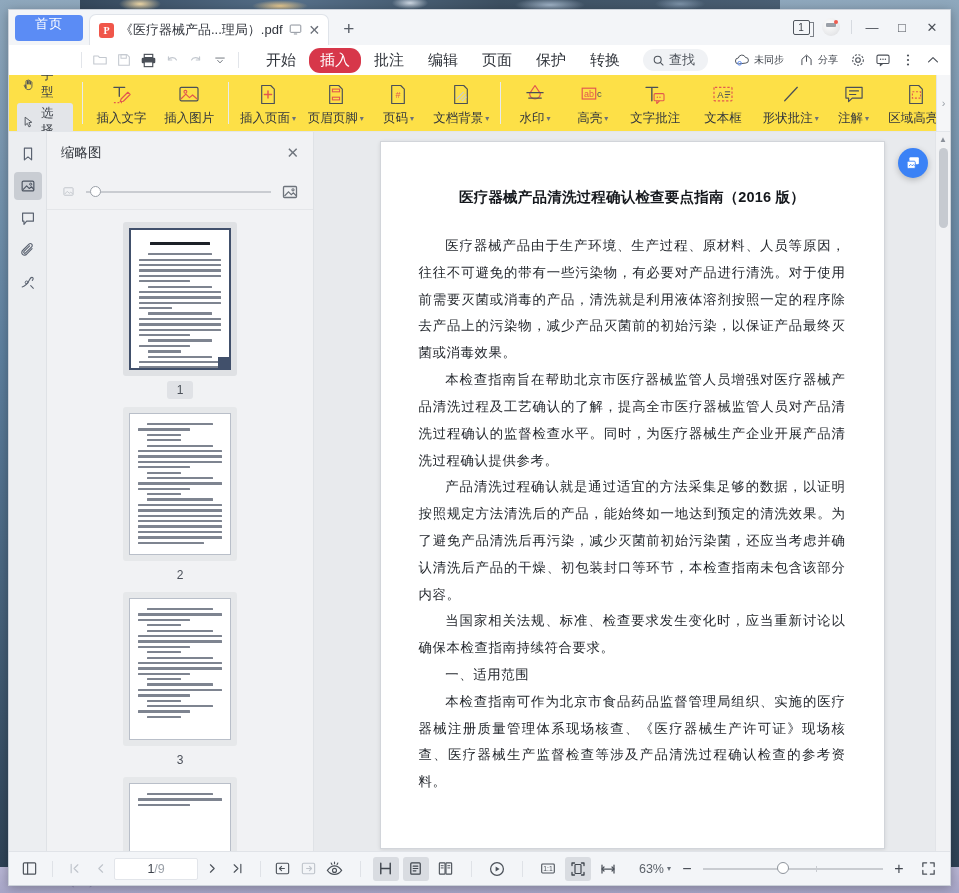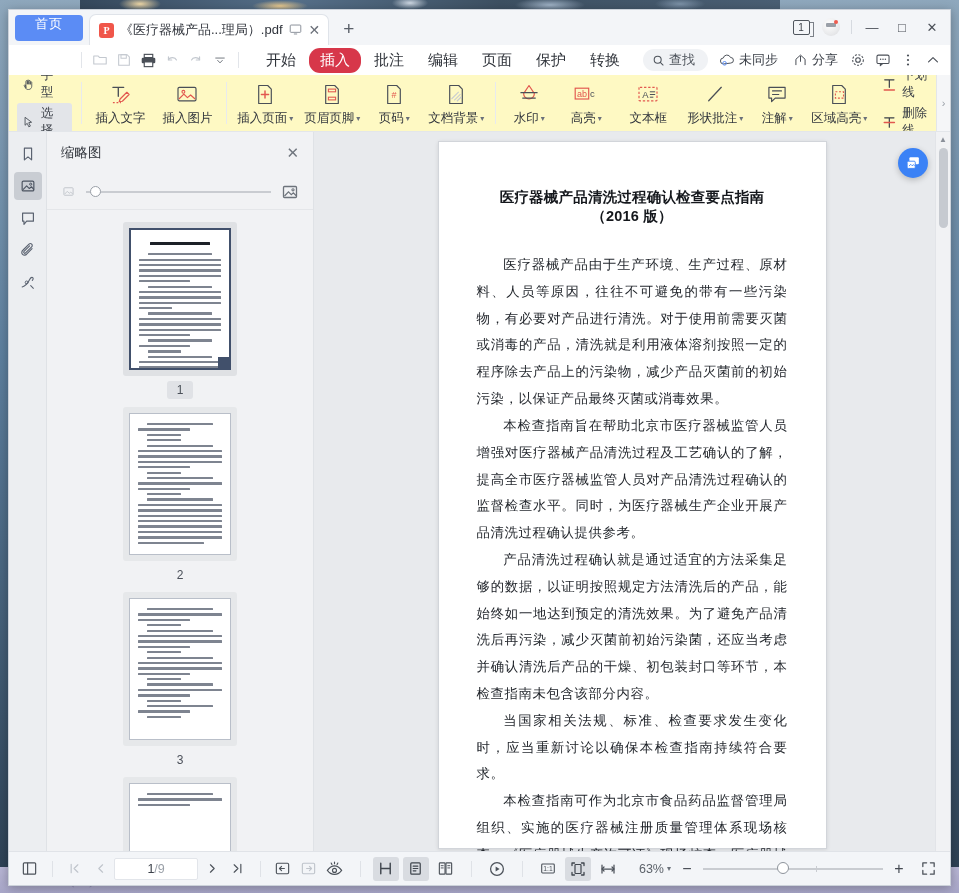--- a/index.html
+++ b/index.html
@@ -118,26 +118,26 @@
   .qicon.dis { color:#c3c8cf; }
   .mtabs { display:flex; align-items:center; gap:2px; margin-left:10px; }
   .mtab { font-size:15px; color:#2f333a; padding:3px 11px; border-radius:11px; cursor:pointer; }
   .mtab.active { background:#d7374a; color:#fff; font-weight:normal; }
   .findbox {
     margin-left:12px; height:22px; padding:0 13px 0 9px; background:#f0f2f5;
     border-radius:11px; display:flex; align-items:center; gap:4px;
     font-size:13px; color:#4d535b; cursor:pointer;
   }
   .menu-right { position:absolute; right:6px; display:flex; align-items:center; gap:3px; }
-  .mr-item { display:flex; align-items:center; gap:4px; font-size:13px; color:#3a3f47; padding:2px 6px; border-radius:3px; cursor:pointer;}
+  .mr-item { display:flex; align-items:center; gap:4px; font-size:10px; color:#3a3f47; padding:2px 6px; border-radius:3px; cursor:pointer;}
   .mr-ico { width:22px;height:22px;display:flex;align-items:center;justify-content:center;color:#4a4f57;cursor:pointer;}
 
   
   .ribbon {
-    height: 57px; background:#fef9c3; border-bottom:1px solid #e3e6ea;
+    height: 57px; background:#fde047; border-bottom:1px solid #e3e6ea;
     display:flex; align-items:stretch; padding-left:4px; position:relative;
     overflow:hidden;
   }
   .rsep { width:1px; background:#e8eaee; margin:7px 5px; }
   .stackgrp { display:flex; flex-direction:column; justify-content:center; padding:0 4px; }
   .stackitem { display:flex; align-items:center; gap:5px; font-size:12.5px; color:#3a3f47;
                padding:2px 7px 2px 4px; border-radius:3px; cursor:pointer; }
   .stackitem.sel { background:#e3e5e9; }
   .rbtn {
     width:68px; display:flex; flex-direction:column; align-items:center; justify-content:center;
@@ -197,21 +197,21 @@
   .tl.short { width:62%; }
   .tl.short2 { width:40%; }
   .tl.short3 { width:78%; }
   .corner { position:absolute; right:0; bottom:0; width:11px; height:11px; background:#41506b; }
   .thumb-num { margin-top:5px; font-size:12px; color:#4b5059; padding:2px 10px; border-radius:3px;}
   .thumb-num.sel { background:#e0e2e6; }
 
   .docarea { flex:1; position:relative; overflow:hidden; background:#e8eaed;
              display:flex; justify-content:center; padding-top:9px; }
   .page {
-    width: 389px; height: 708px; background:#fff; border:1px solid #d2d5da;
+    width: 505px; height: 708px; background:#fff; border:1px solid #d2d5da;
     box-shadow:0 1px 4px rgba(0,0,0,.10);
     padding: 46px 38px 0 38px; position:relative;
   }
   .doc-title {
     text-align:center; font-size:14.5px; font-weight:bold; color:#14171c;
     font-family:"Liberation Sans", sans-serif; letter-spacing:.2px; margin-bottom:26px;
   }
   .doc-p {
     font-family:"Liberation Serif","DejaVu Serif",serif;
     font-size:13.4px; color:#1f2329; line-height:2.0; text-indent:2em;
@@ -535,20 +535,32 @@
         <rect x="4" y="8" width="15" height="12" fill="none" stroke="#e2584f" stroke-width="1.3"></rect>
         <text x="11.5" y="18" font-size="10" fill="#e2584f" text-anchor="middle" font-family="Liberation Sans, sans-serif">ab</text>
         <text x="23" y="18" font-size="10.5" fill="#4a4f57" text-anchor="middle" font-family="Liberation Sans, sans-serif">c</text>
       </svg>
       <span class="lbl">
         <span>高亮</span>
         <span class="caret">▾</span>
       </span>
     </div>
 
+    <div class="rbtn">
+      <svg width="28" height="27" viewBox="0 0 30 30">
+        <path d="M5 7h13M11.5 7v15" stroke="#4a4f57" stroke-width="1.5" fill="none" stroke-linecap="round"></path>
+        <rect x="14" y="14" width="11" height="8" rx="1.2" fill="none" stroke="#e2584f" stroke-width="1.2"></rect>
+        <path d="M17 22v3l3-3" fill="none" stroke="#e2584f" stroke-width="1.2" stroke-linejoin="round"></path>
+        <circle cx="17.6" cy="18" r=".8" fill="#e2584f"></circle>
+          <circle cx="20.5" cy="18" r=".8" fill="#e2584f"></circle>
+      </svg>
+      <span class="lbl">
+          <span>文字批注</span>
+        </span>
+    </div>
 
     <div class="rbtn">
       <svg width="28" height="27" viewBox="0 0 30 30">
         <rect x="5" y="7" width="20" height="15" rx="1" fill="none" stroke="#e2584f" stroke-width="1.3" stroke-dasharray="2.6 2"></rect>
         <text x="12" y="18.5" font-size="10.5" fill="#4a4f57" text-anchor="middle" font-family="Liberation Sans, sans-serif">A</text>
         <path d="M17.5 12h5M17.5 15h5M17.5 18h3" stroke="#4a4f57" stroke-width="1.1" stroke-linecap="round"></path>
       </svg>
       <span class="lbl">
           <span>文本框</span>
         </span>
@@ -579,36 +591,20 @@
       <svg width="28" height="27" viewBox="0 0 30 30">
         <path d="M8 5h10l4 4v16H8z" fill="none" stroke="#4a4f57" stroke-width="1.3" stroke-linejoin="round"></path>
         <rect x="11" y="12" width="9" height="7" fill="none" stroke="#e2584f" stroke-width="1.2" stroke-dasharray="2.2 1.8"></rect>
       </svg>
       <span class="lbl">
         <span>区域高亮</span>
         <span class="caret">▾</span>
       </span>
     </div>
 
-    <div class="stackgrp">
-      <div class="stackitem">
-        <svg width="17" height="17" viewBox="0 0 18 18">
-          <path d="M4 4h10M9 4v8" stroke="#3a3f47" stroke-width="1.3" fill="none" stroke-linecap="round"></path>
-          <path d="M3.5 15h11" stroke="#e2584f" stroke-width="1.5" stroke-linecap="round"></path>
-        </svg>
-        <span>下划线</span>
-      </div>
-      <div class="stackitem">
-        <svg width="17" height="17" viewBox="0 0 18 18">
-          <path d="M4 4h10M9 4v10" stroke="#3a3f47" stroke-width="1.3" fill="none" stroke-linecap="round"></path>
-          <path d="M3.5 9h11" stroke="#e2584f" stroke-width="1.5" stroke-linecap="round"></path>
-        </svg>
-        <span>删除线</span>
-      </div>
-    </div>
 
     <div class="ribbon-more">›</div>
   </div>
 
   <div class="body">
 
     <div class="railbar">
       <div class="rail-ico">
         <svg width="18" height="18" viewBox="0 0 20 20">
             <path d="M6 3.5h8v13l-4-3.3-4 3.3z" fill="none" stroke="#5a6270" stroke-width="1.3" stroke-linejoin="round"></path>
@@ -768,20 +764,21 @@
       </div>
     </div>
 
     <div class="docarea">
       <div class="page">
         <div class="doc-title">医疗器械产品清洗过程确认检查要点指南（2016 版）</div>
         <div class="doc-p">医疗器械产品由于生产环境、生产过程、原材料、人员等原因，往往不可避免的带有一些污染物，有必要对产品进行清洗。对于使用前需要灭菌或消毒的产品，清洗就是利用液体溶剂按照一定的程序除去产品上的污染物，减少产品灭菌前的初始污染，以保证产品最终灭菌或消毒效果。</div>
         <div class="doc-p">本检查指南旨在帮助北京市医疗器械监管人员增强对医疗器械产品清洗过程及工艺确认的了解，提高全市医疗器械监管人员对产品清洗过程确认的监督检查水平。同时，为医疗器械生产企业开展产品清洗过程确认提供参考。</div>
         <div class="doc-p">产品清洗过程确认就是通过适宜的方法采集足够的数据，以证明按照规定方法清洗后的产品，能始终如一地达到预定的清洗效果。为了避免产品清洗后再污染，减少灭菌前初始污染菌，还应当考虑并确认清洗后产品的干燥、初包装封口等环节，本检查指南未包含该部分内容。</div>
         <div class="doc-p">当国家相关法规、标准、检查要求发生变化时，应当重新讨论以确保本检查指南持续符合要求。</div>
+        <div class="doc-p">一、适用范围</div>
         <div class="doc-p">本检查指南可作为北京市食品药品监督管理局组织、实施的医疗器械注册质量管理体系现场核查、《医疗器械生产许可证》现场核查、医疗器械生产监督检查等涉及产品清洗过程确认检查的参考资料。</div>
       </div>
 
       <div class="fab">
         <svg width="18" height="18" viewBox="0 0 20 20">
           <rect x="6" y="3.5" width="10.5" height="8" rx="1.2" fill="#fff"></rect>
           <rect x="3.5" y="8" width="9" height="8" rx="1.2" fill="#fff" stroke="#3b82f6" stroke-width="1"></rect>
           <path d="M5.5 13.5l2-2 1.6 1.6 1.4-1.3 1.2 1.4" fill="none" stroke="#3b82f6" stroke-width="1"></path>
         </svg>
       </div>

